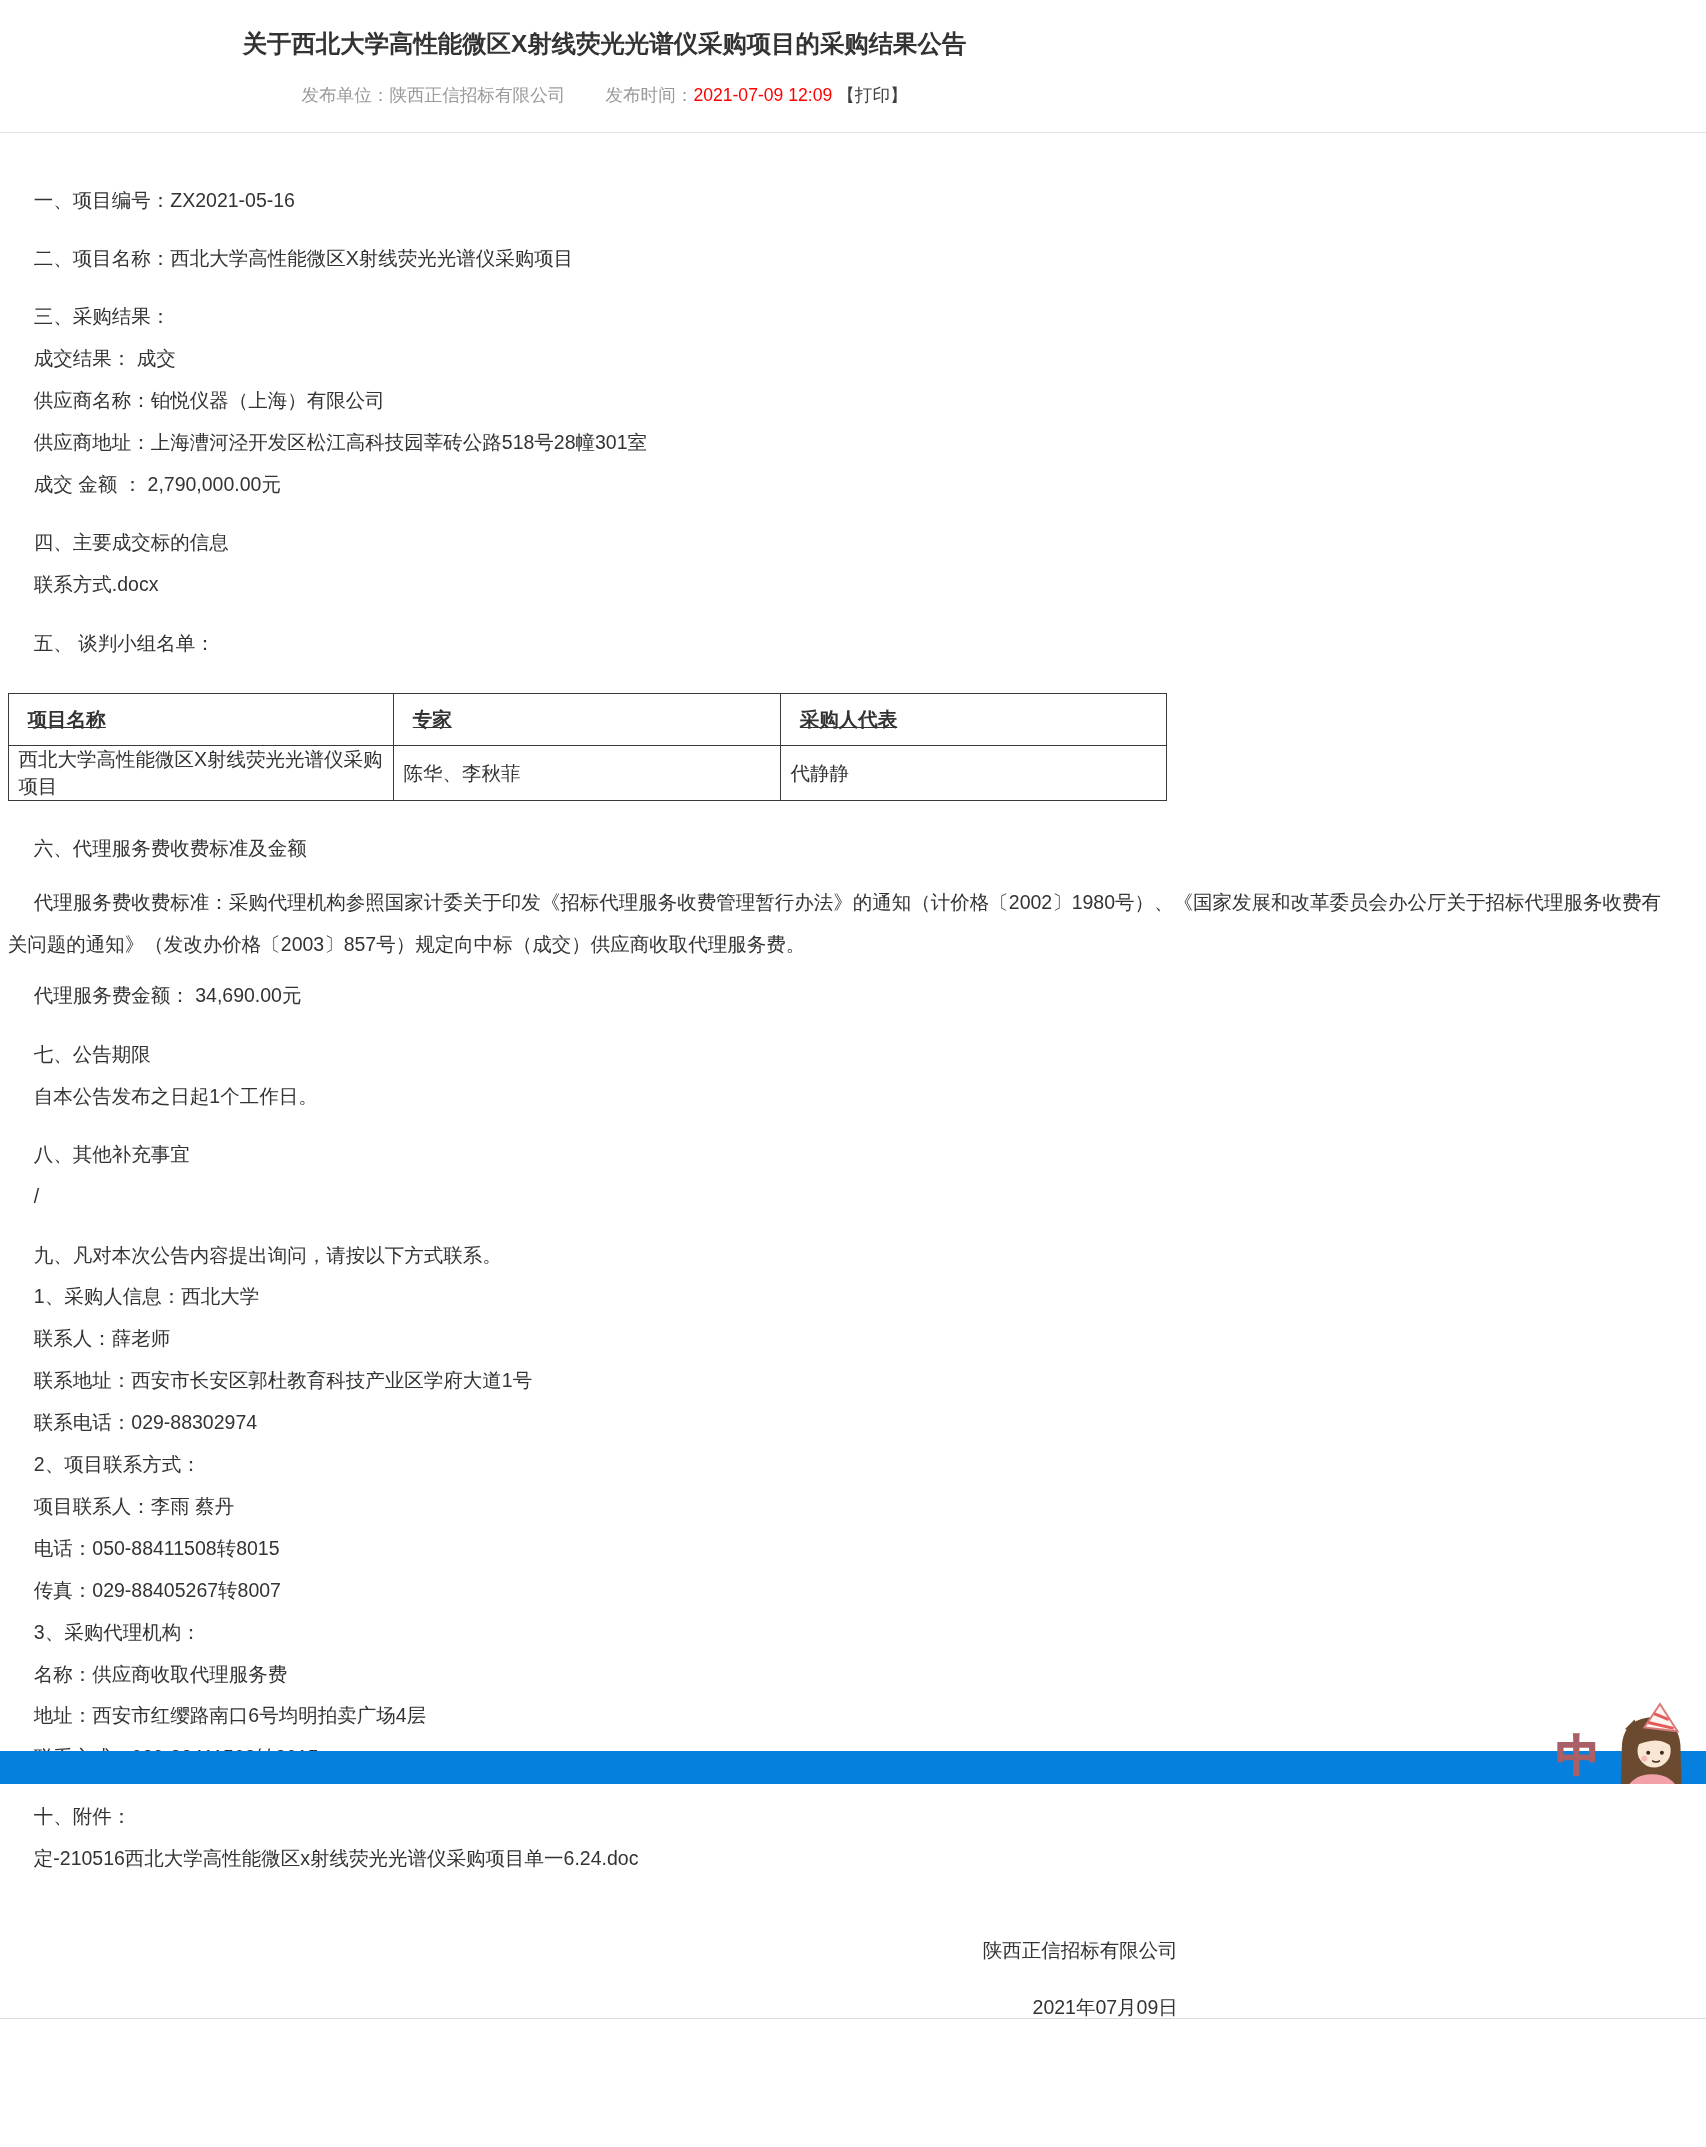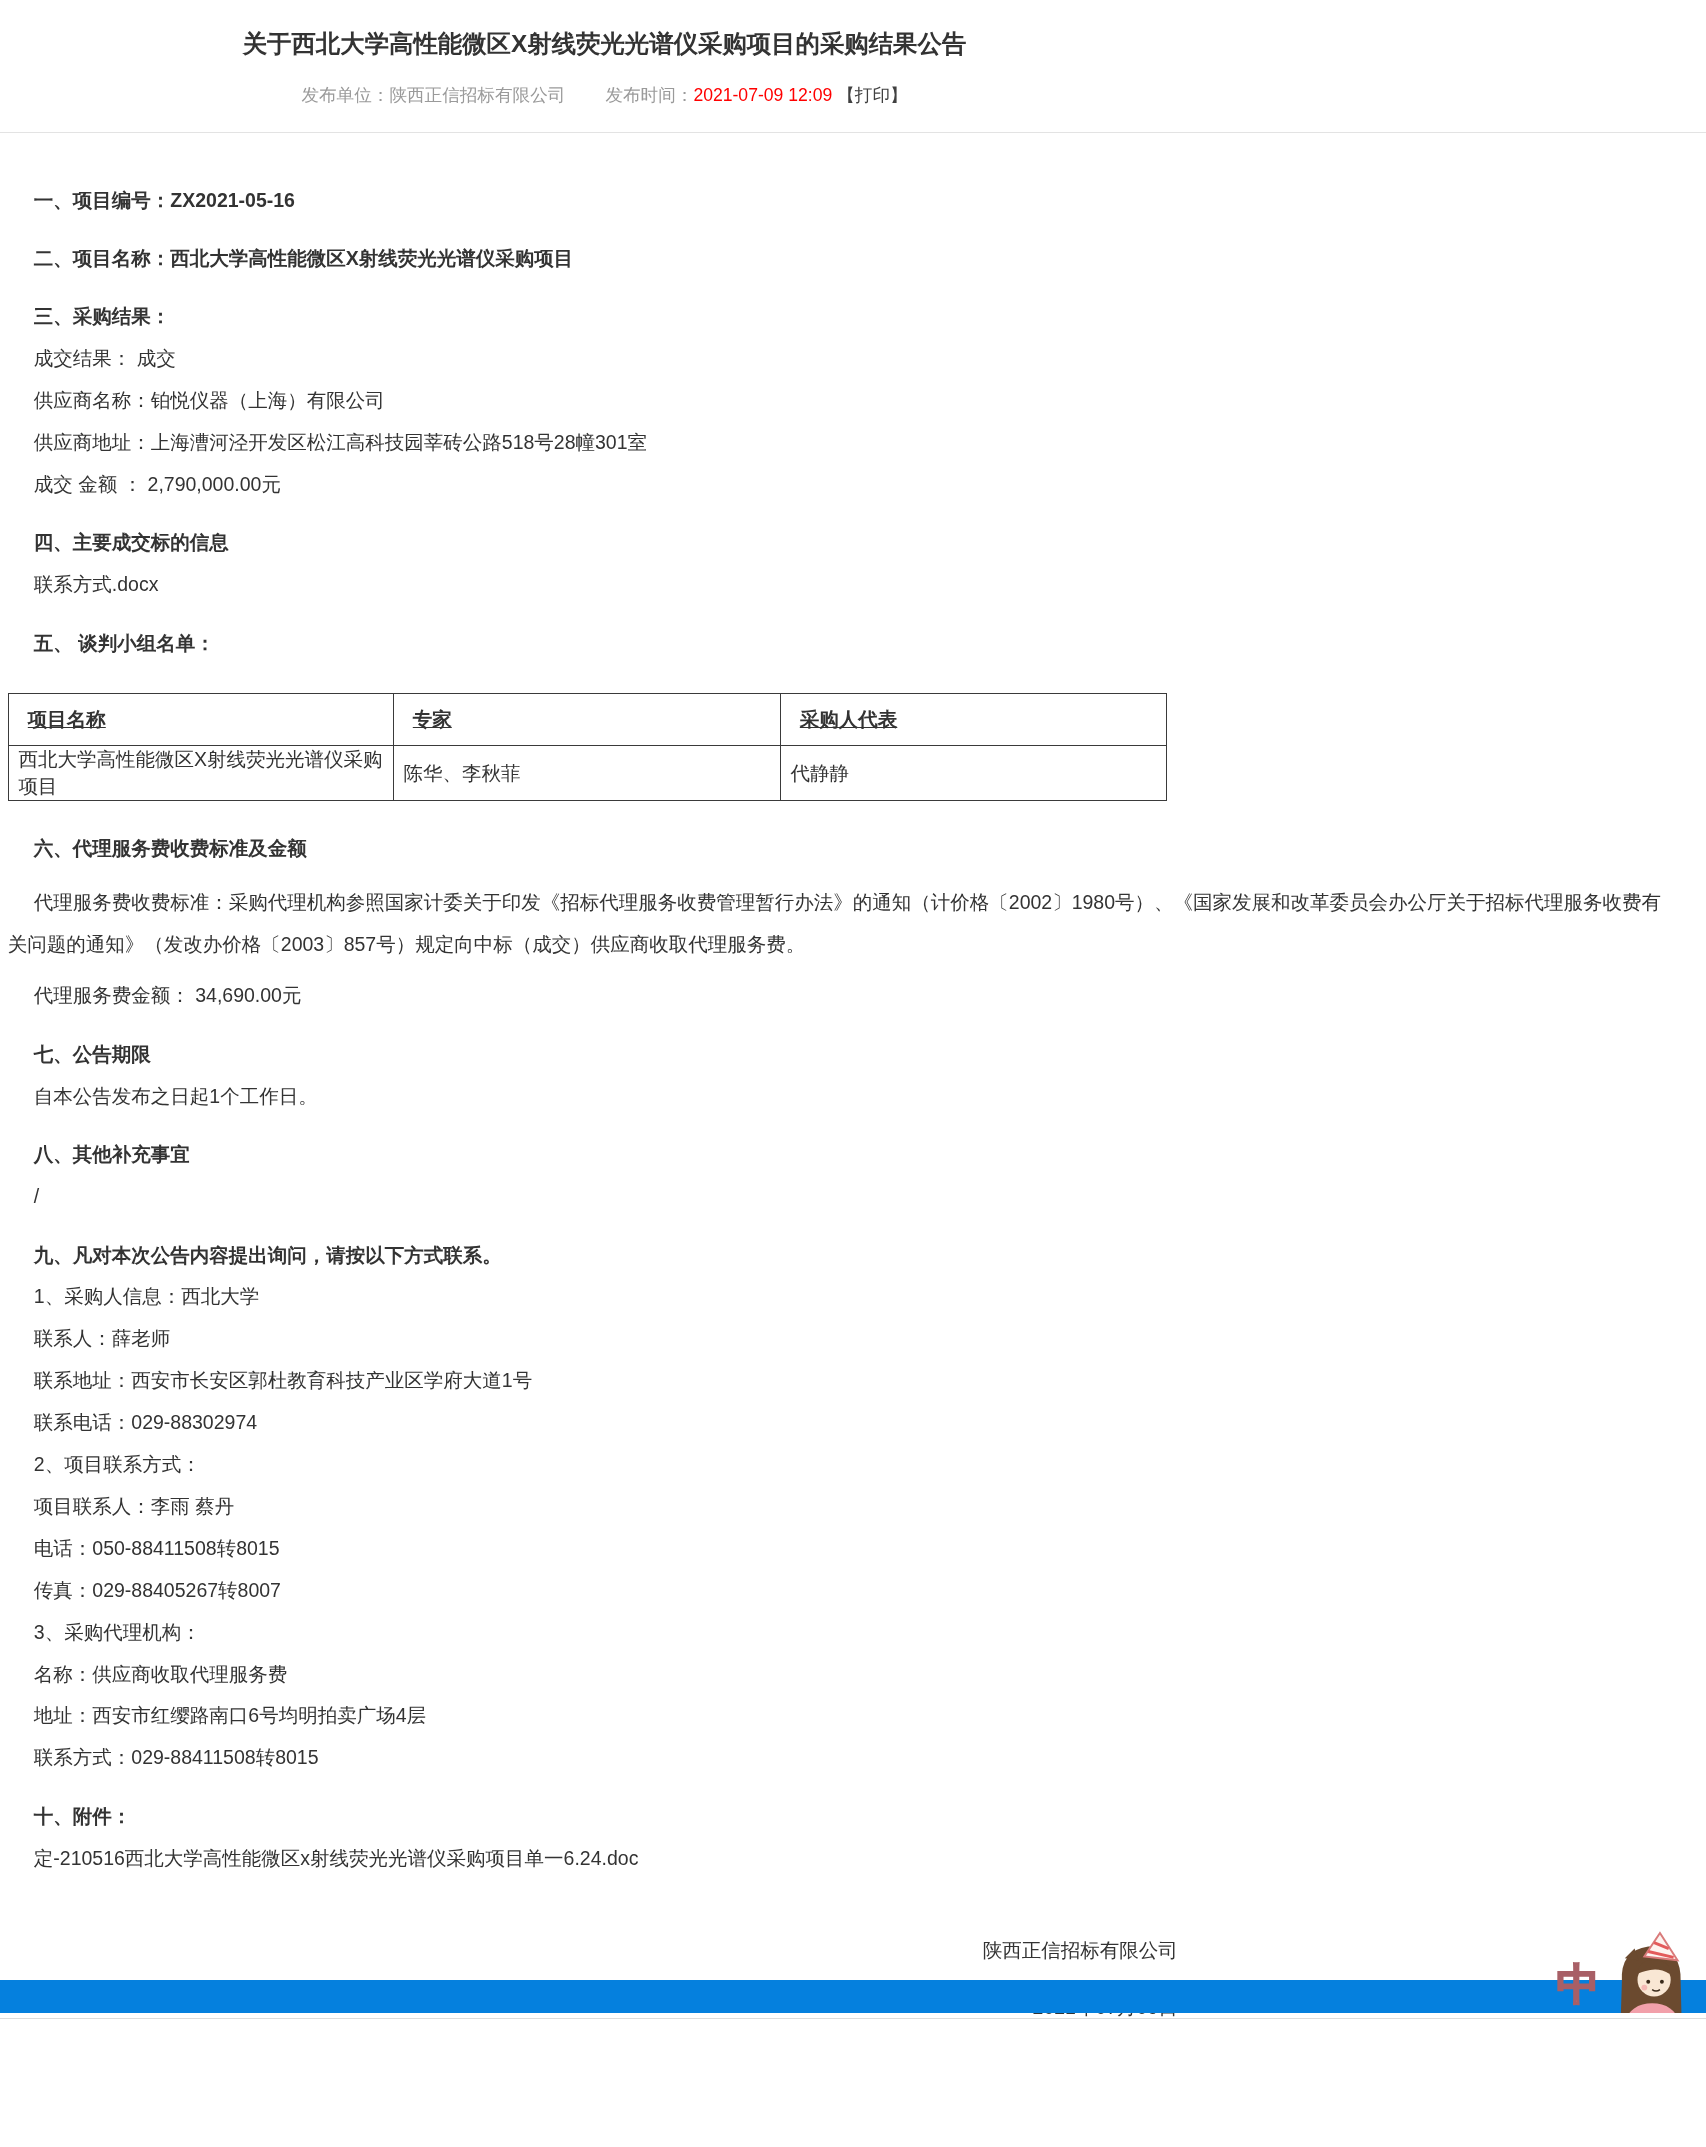--- a/index.html
+++ b/index.html
@@ -5,41 +5,41 @@
   * { box-sizing: border-box; }
   html,body { margin:0; padding:0; }
   body {
     width:1707px; height:2147px;
     background:#ffffff;
     color:#333333;
     font-family:"Liberation Sans", sans-serif;
     position:relative;
     overflow:hidden;
   }
-  .page { position:relative; width:1707px; height:2013px; }
+  .page { position:relative; width:1707px; height:1784px; }
 
   
   .header { width:1209px; padding-top:29px; text-align:center; }
   .doc-title {
     font-size:24.4px; font-weight:bold; color:#333;
     margin:0; line-height:29px;
   }
   .meta { margin-top:27px; font-size:17.6px; color:#9a9a9a; line-height:21.5px; }
   .meta .seg { margin:0 17.6px; }
   .meta .time-value { color:#ff0000; }
   .meta .print-btn { color:#404040; cursor:pointer; }
   .divider {
     border:none; border-top:1px solid #e3e3e3;
     margin:25px 0 0 0; width:1707px;
   }
 
   
   .content { padding-left:7.8px; font-size:19.5px; color:#333; }
   h2.sec {
-    font-size:19.5px; font-weight:bold; color:#333;
+    font-size:19.5px; font-weight:normal; color:#333;
     margin:36px 0 0 26px; line-height:22.4px;
   }
   h2.first { margin-top:56px; }
   p.body {
     font-size:19.5px; margin:19.5px 0 0 26px; line-height:22.4px; color:#333;
   }
   p.long-par {
     font-size:19.5px; color:#333;
     margin:21.5px 0 0 0;
     width:1664px;

